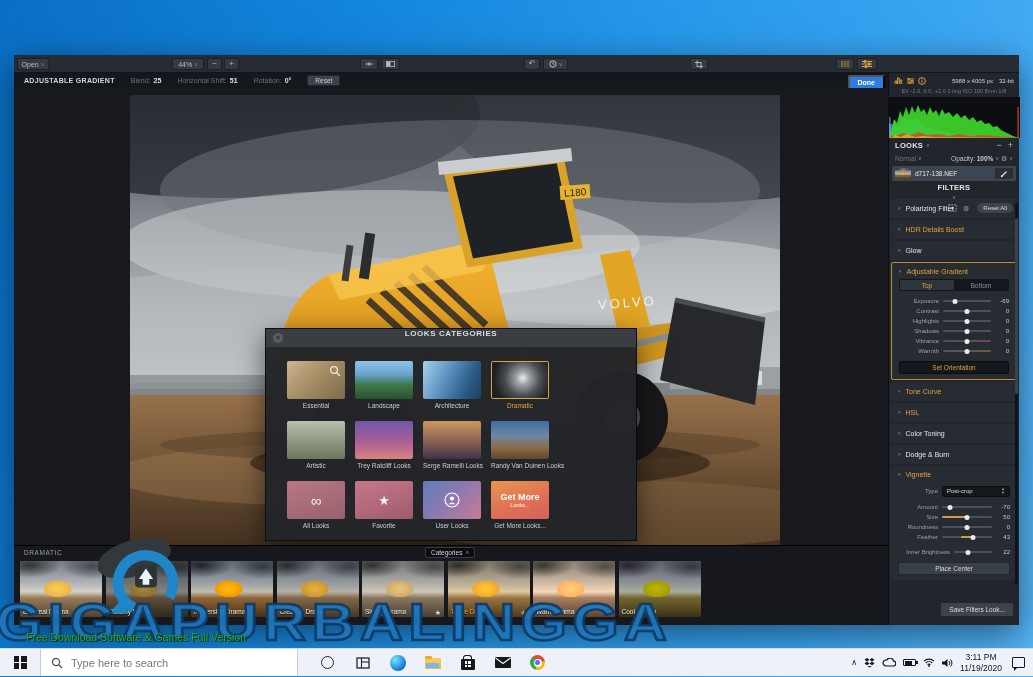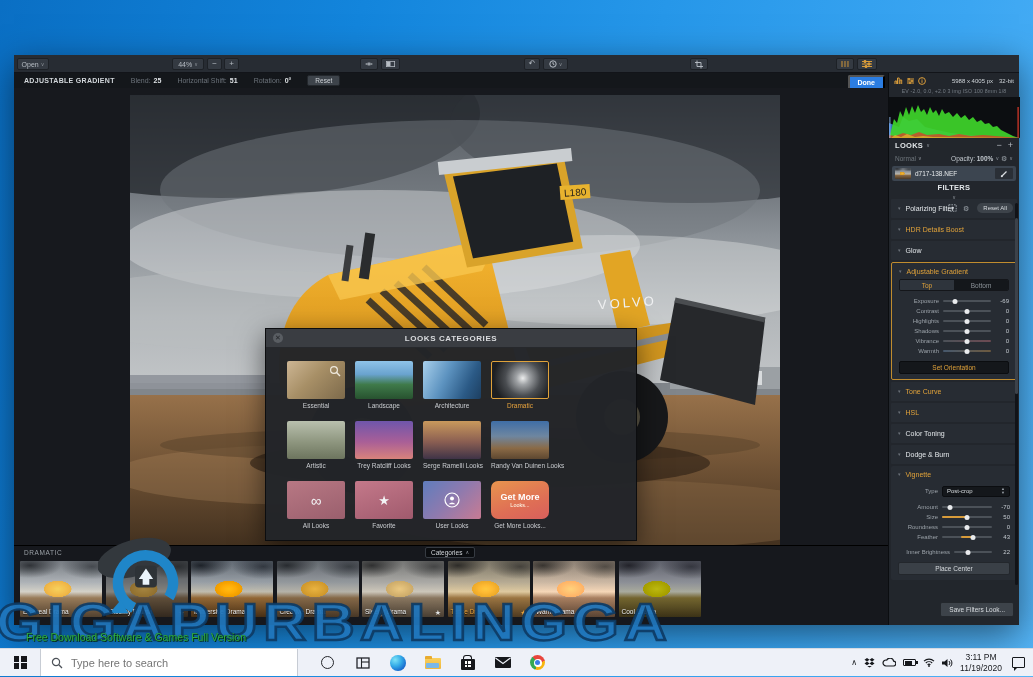--- a/index.html
+++ b/index.html
@@ -52,41 +52,41 @@
   .f2{filter:brightness(.72) saturate(.75);}
   .f3{filter:contrast(1.12) saturate(1.2);}
   .f4{filter:saturate(.92) brightness(.98);}
   .f5{filter:brightness(1.06) saturate(.55) sepia(.15);}
   .f6{filter:sepia(.45) saturate(1.45) contrast(1.05);}
   .f7{filter:sepia(.55) saturate(1.15) brightness(1.08) hue-rotate(-12deg);}
   .f8{filter:hue-rotate(18deg) saturate(1.15) brightness(.92) contrast(1.05);}
 
   
   .dialog{position:absolute;left:251px;top:273px;width:372px;height:213px;background:rgba(35,37,41,.98);border:1px solid #0c0d0f;box-shadow:0 8px 26px rgba(0,0,0,.55);}
-  .dlg-header{height:19px;background:#3a3d42;display:flex;align-items:center;justify-content:center;position:relative;border-bottom:1px solid #26282c;}
+  .dlg-header{height:19px;background:#3a3d42;display:flex;justify-content:center;position:relative;border-bottom:1px solid #26282c;}
   .dlg-title{font-size:8px;font-weight:bold;color:#dadcdf;letter-spacing:.6px;}
   .dlg-close{position:absolute;left:7px;top:4px;width:10px;height:10px;border-radius:50%;background:#595d62;color:#24262a;font-size:7px;line-height:10px;text-align:center;font-weight:bold;}
   .cat-grid{padding:13px 21px 0;display:flex;flex-wrap:wrap;column-gap:10px;row-gap:12px;}
   .cat{width:58px;}
   .cat-img{width:58px;height:38px;border-radius:2px;position:relative;display:flex;flex-direction:column;align-items:center;justify-content:center;overflow:hidden;}
   .cat-label{margin-top:3px;font-size:6.5px;color:#c9ccd0;text-align:center;white-space:nowrap;}
   .cat-label.sel{color:#e8a33d;}
   .cat-ico{color:#f3f4f6;font-size:15px;line-height:1;}
   .c-essential{background:linear-gradient(135deg,#cdb694 0%,#a78f66 45%,#7d6a4b 100%);}
   .c-landscape{background:linear-gradient(180deg,#8fc3e8 0%,#6aa3cf 35%,#3f7a4a 62%,#27522f 100%);}
   .c-architecture{background:linear-gradient(115deg,#a8d0ec 0%,#5d93c0 40%,#2b5a86 75%,#1d3f61 100%);}
   .c-dramatic{background:radial-gradient(circle at 55% 45%, #eceded 0%, #9fa2a5 18%, #4a4d51 48%, #1d1f22 80%);border:1px solid #e0a23a;}
   .c-artistic{background:linear-gradient(180deg,#b9c0ae 0%,#8e967f 55%,#6d755e 100%);}
   .c-trey{background:linear-gradient(180deg,#6f56ab 0%,#a95f97 55%,#d9837b 100%);}
   .c-serge{background:linear-gradient(180deg,#c9995c 0%,#8a5e52 55%,#3f3347 100%);}
   .c-randy{background:linear-gradient(180deg,#3f6ea6 0%,#6e86a0 40%,#8a6a46 72%,#5d4730 100%);}
   .c-all{background:linear-gradient(160deg,#b87884 0%,#9a5f6d 100%);}
   .c-fav{background:linear-gradient(160deg,#c4798a 0%,#a05a6d 100%);}
   .c-user{background:linear-gradient(135deg,#5f7dbd 0%,#8f7aae 50%,#c87b93 100%);}
-  .c-getmore{background:linear-gradient(160deg,#e8954e 0%,#df6f55 60%,#d85f5c 100%);border-radius:7px;}
+  .c-getmore{background:linear-gradient(160deg,#e8954e 0%,#df6f55 60%,#d85f5c 100%);}
   .gm1{font-size:9px;color:#fff;font-weight:bold;}
   .gm2{font-size:5.5px;color:#ffe;}
 
   
   .rpanel{position:absolute;left:874px;top:18px;width:131px;height:552px;background:#22262c;border-left:1px solid #0b0d10;color:#b9bfc5;}
   .info-row{height:15px;display:flex;align-items:center;padding:0 5px;gap:3px;}
   .info-dims{margin-left:auto;font-size:6px;color:#cfd4d8;}
   .info-bit{font-size:6px;color:#cfd4d8;margin-left:3px;}
   .exif-row{height:9px;font-size:5.2px;color:#767d85;text-align:center;letter-spacing:.2px;overflow:hidden;white-space:nowrap;}
   .hist{height:41px;background:#0c0e11;}

